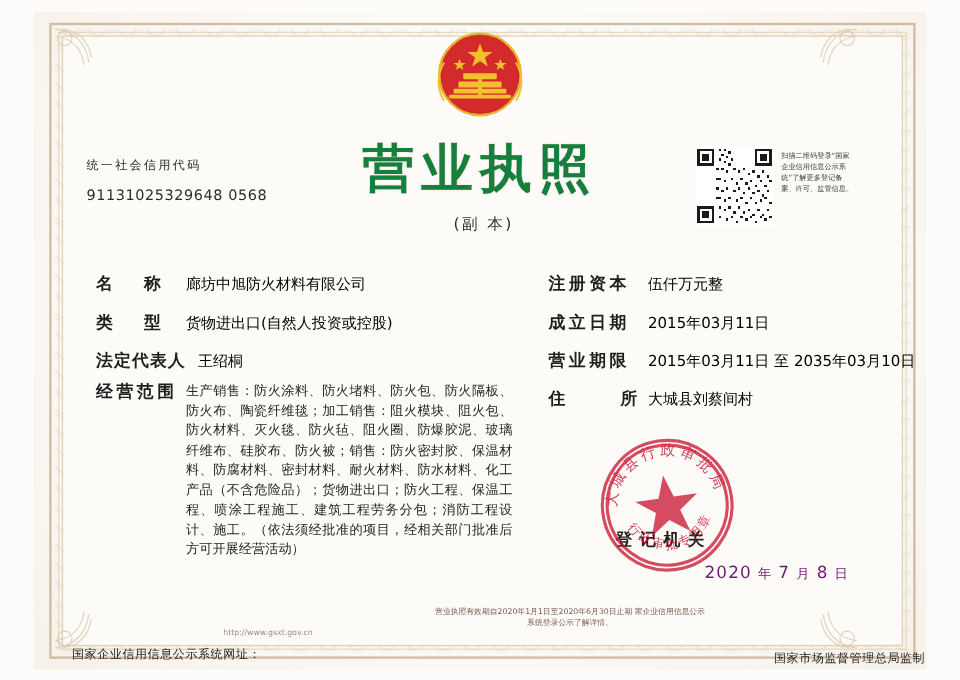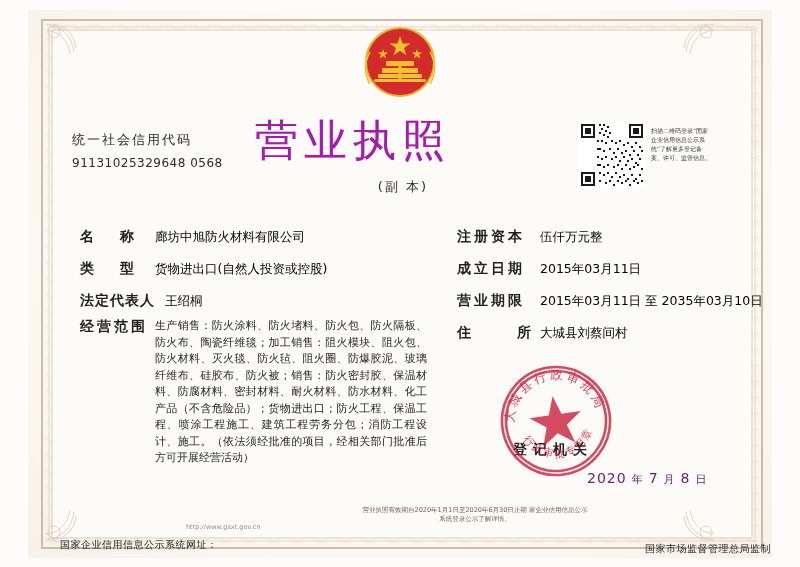--- a/index.html
+++ b/index.html
@@ -50,43 +50,44 @@
     top: 16px;
     width: 96px;
     height: 96px;
   }
   
   .title {
     position: absolute;
     left: 255px;
     top: 112px;
     width: 290px;
+    text-align: center;
     font-family: "DejaVu Serif", "Liberation Serif", serif;
     font-size: 43px;
-    font-weight: normal;
+    font-weight: bold;
     letter-spacing: 6px;
-    color: #a21caf;
+    color: #15803d;
     text-shadow: 0 0 1px rgba(192,57,43,.4);
   }
   .subtitle {
     position: absolute;
     left: 355px;
     top: 178px;
     width: 96px;
     text-align: center;
     font-size: 13px;
     letter-spacing: 2px;
     color: #2f2f2f;
   }
   
   .code-label {
     position: absolute;
     left: 72px;
     top: 131px;
-    font-size: 13px;
+    font-size: 10px;
     letter-spacing: 2px;
     color: #2b2b2b;
   }
   .code-value {
     position: absolute;
     left: 72px;
     top: 156px;
     font-size: 12px;
     letter-spacing: .5px;
     color: #2b2b2b;

